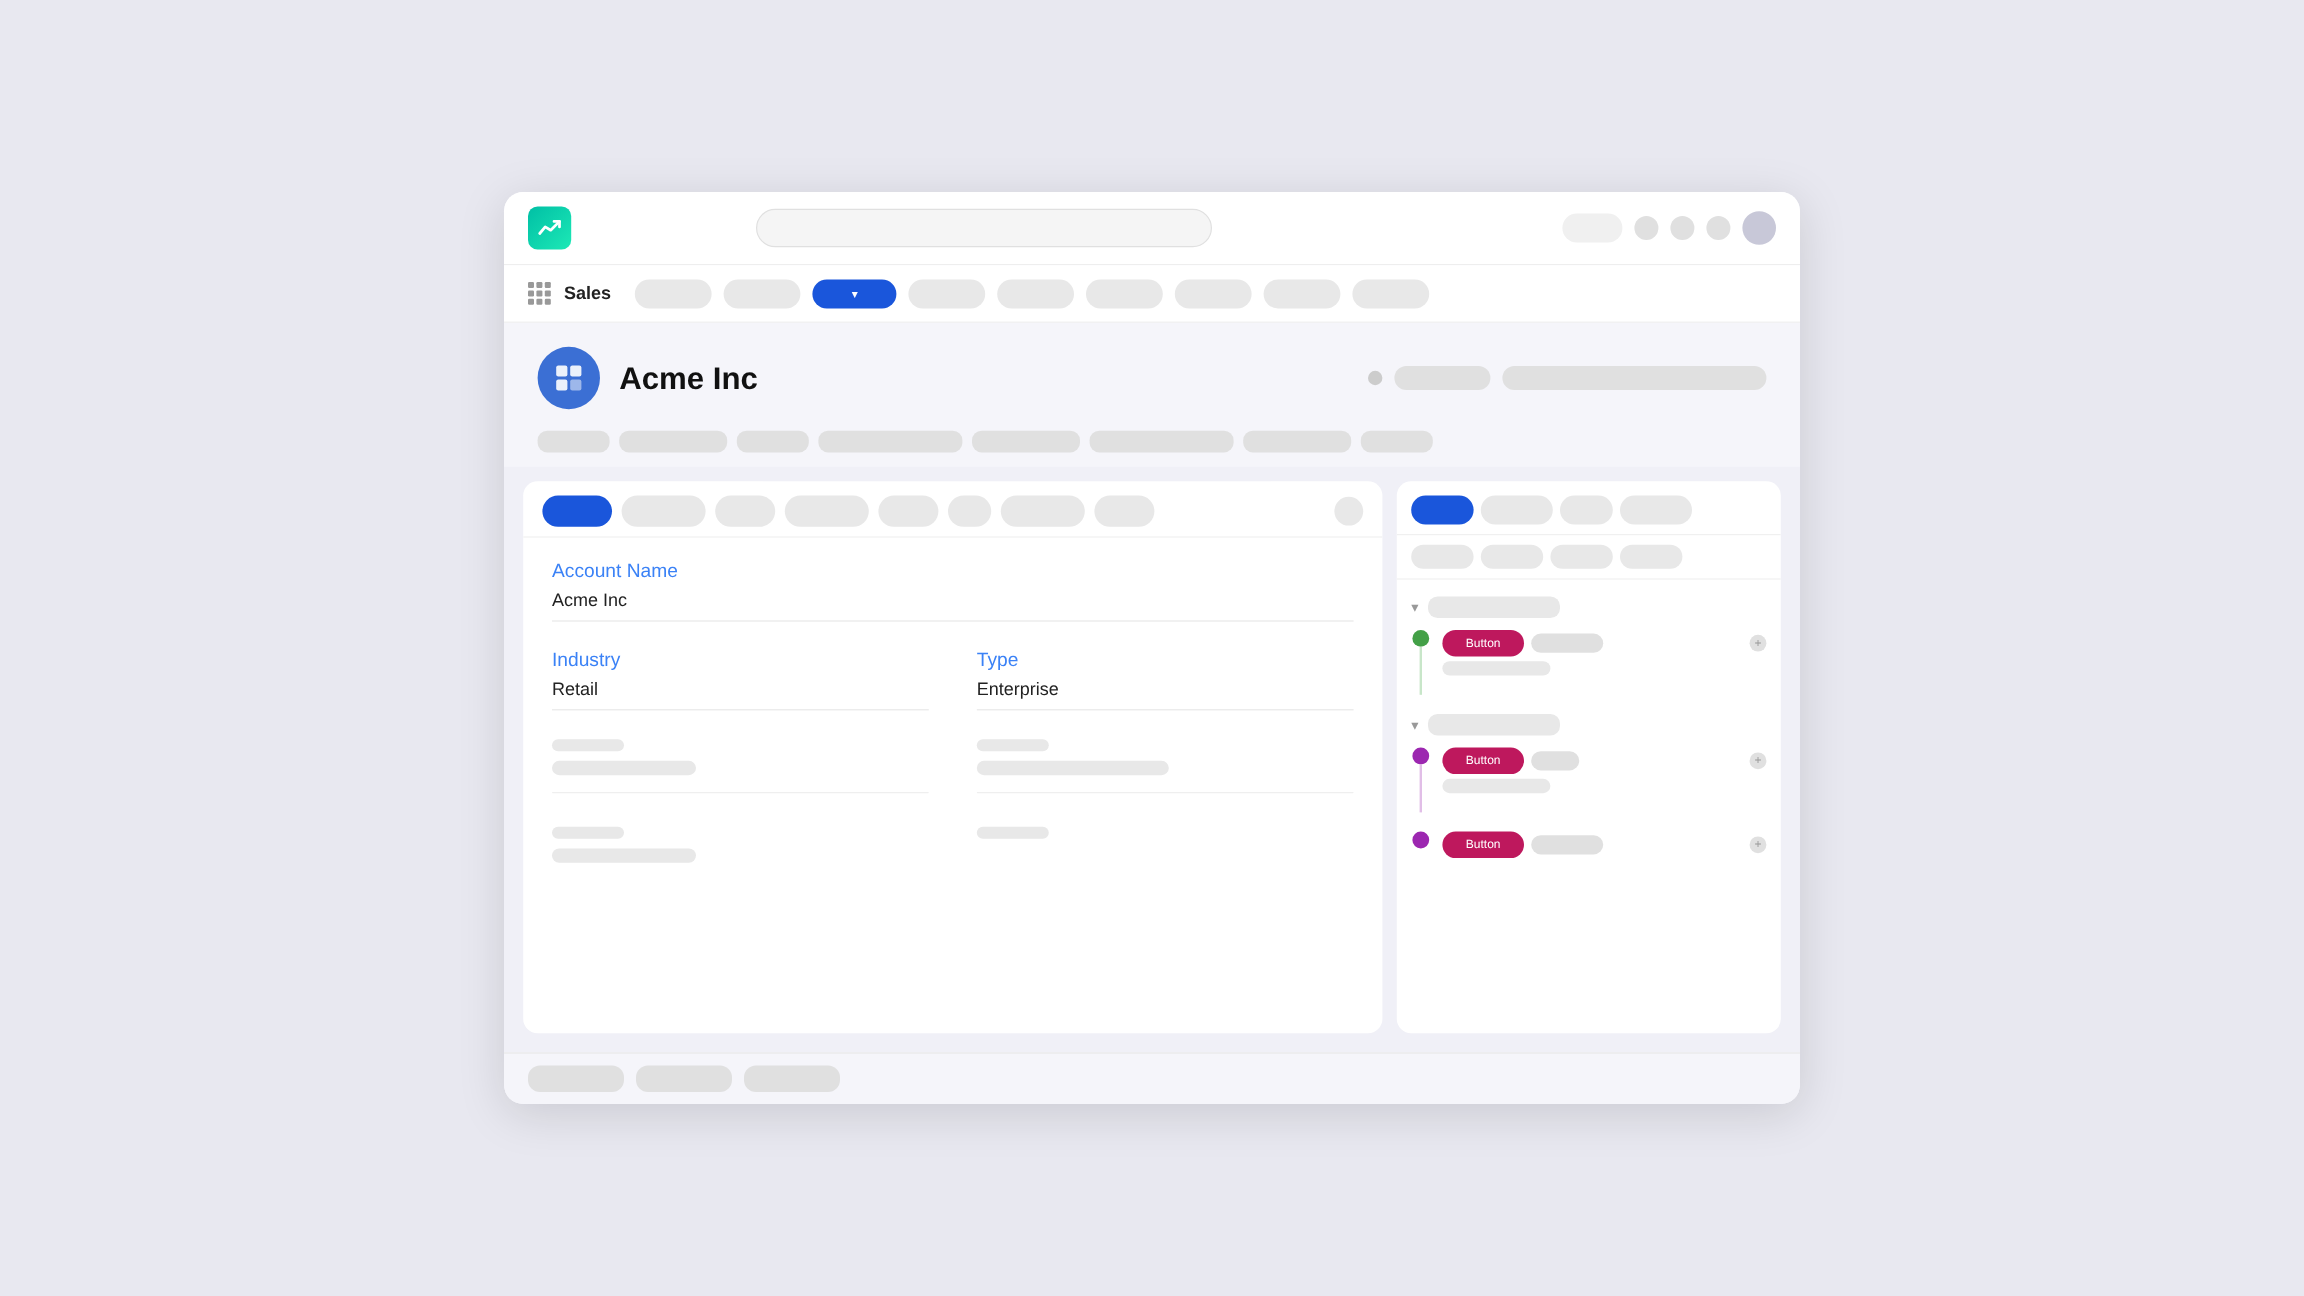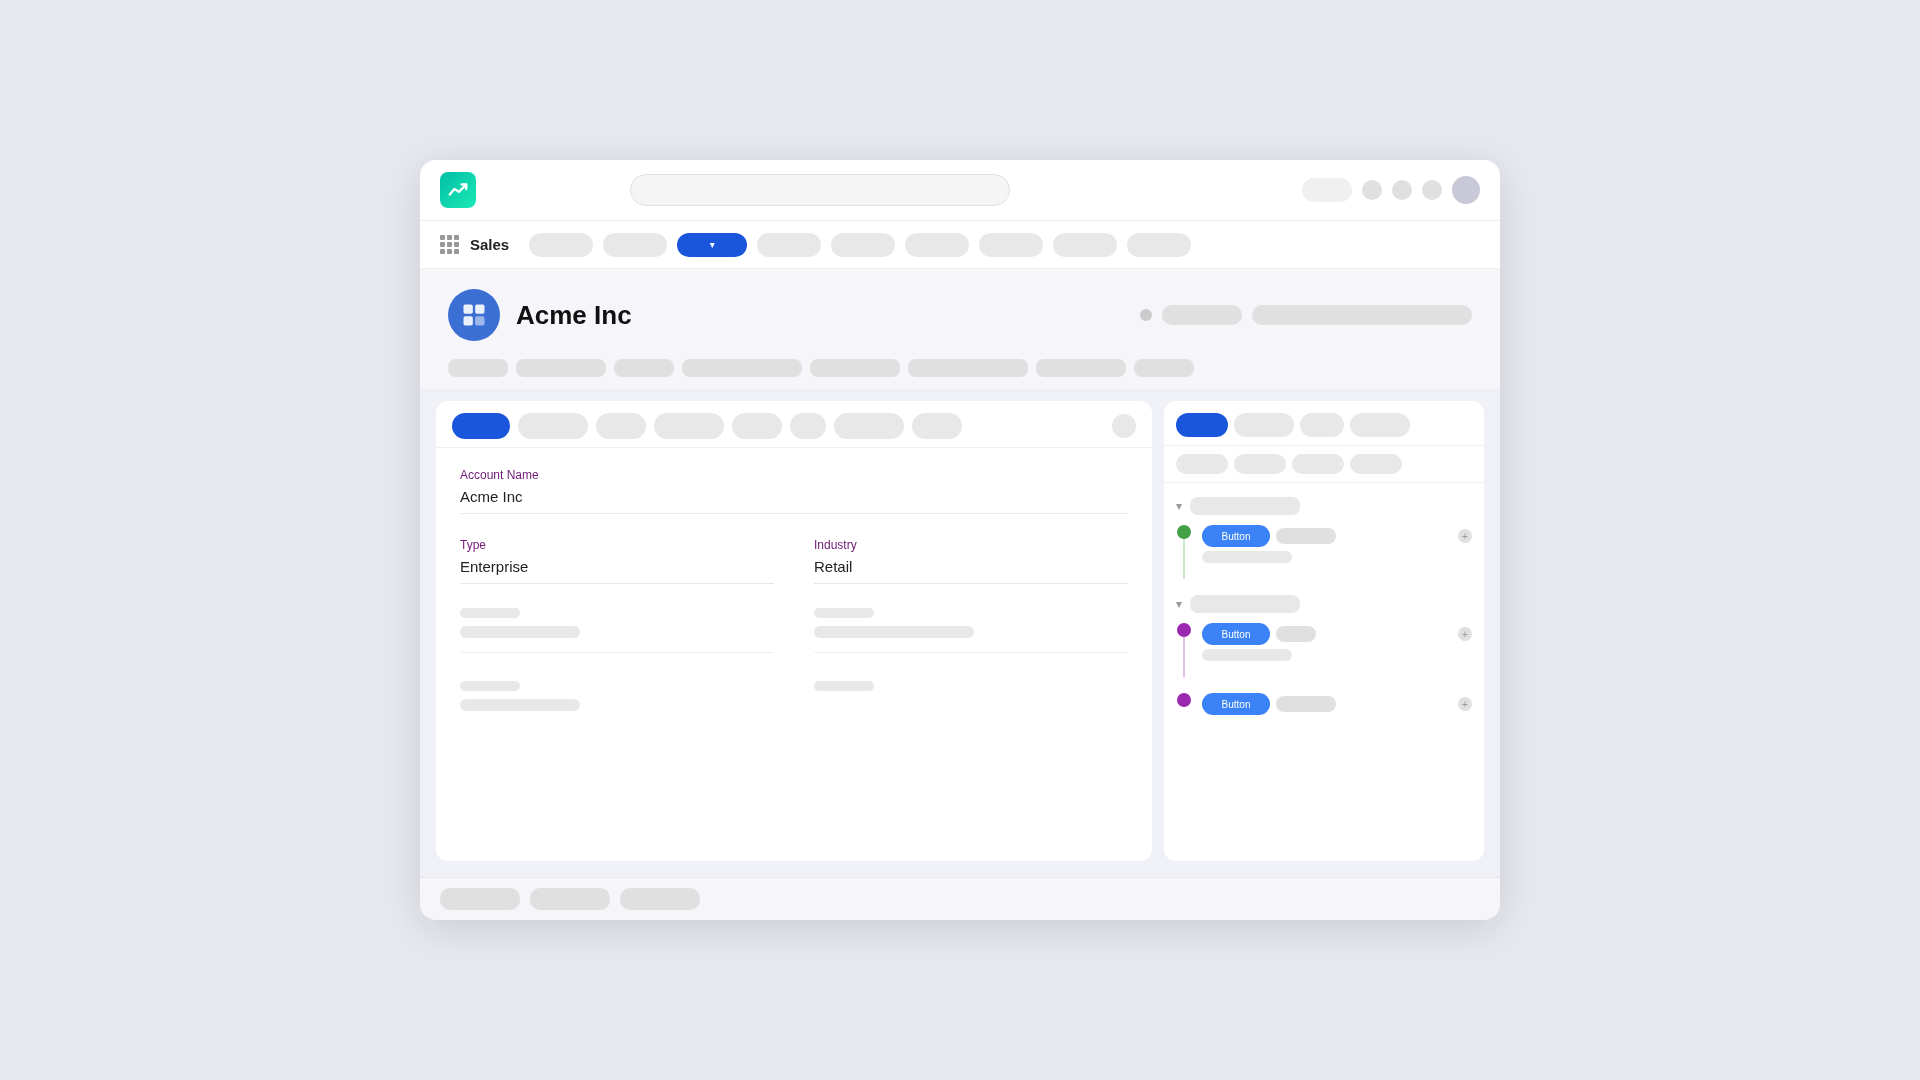--- a/index.html
+++ b/index.html
@@ -205,22 +205,22 @@
     }
     .form-row {
       display: flex;
       gap: 40px;
       margin-bottom: 24px;
     }
     .form-field {
       flex: 1;
     }
     .field-label {
-      font-size: 12px;
-      color: #701a75;
+      font-size: 16px;
+      color: #3b82f6;
       margin-bottom: 6px;
     }
     .field-value {
       font-size: 15px;
       color: #222;
       font-weight: 500;
       padding-bottom: 8px;
       border-bottom: 1px solid #e8e8e8;
     }
     .field-value.link {
@@ -322,21 +322,21 @@
       flex: 1;
       padding-top: 0;
     }
     .tl-row {
       display: flex;
       align-items: center;
       gap: 6px;
       margin-bottom: 4px;
     }
     .tl-btn {
-      background: #3b82f6;
+      background: #be185d;
       color: #fff;
       border-radius: 12px;
       height: 22px;
       width: 68px;
       font-size: 10px;
       display: flex; align-items: center; justify-content: center;
     }
     .tl-pill {
       background: #e0e0e0;
       border-radius: 8px;
@@ -469,26 +469,26 @@
 
         <div class="form-row">
           <div class="form-field">
             <div class="field-label">Account Name</div>
             <div class="field-value">Acme Inc</div>
           </div>
         </div>
 
         <div class="form-row">
           <div class="form-field">
+            <div class="field-label">Industry</div>
+            <div class="field-value">Retail</div>
+          </div>
+          <div class="form-field">
             <div class="field-label">Type</div>
             <div class="field-value">Enterprise</div>
-          </div>
-          <div class="form-field">
-            <div class="field-label">Industry</div>
-            <div class="field-value">Retail</div>
           </div>
         </div>
 
         <div class="skeleton-row">
           <div class="skeleton-field">
             <div class="sk label"></div>
             <div class="sk value"></div>
             <div class="sk line"></div>
           </div>
           <div class="skeleton-field">

